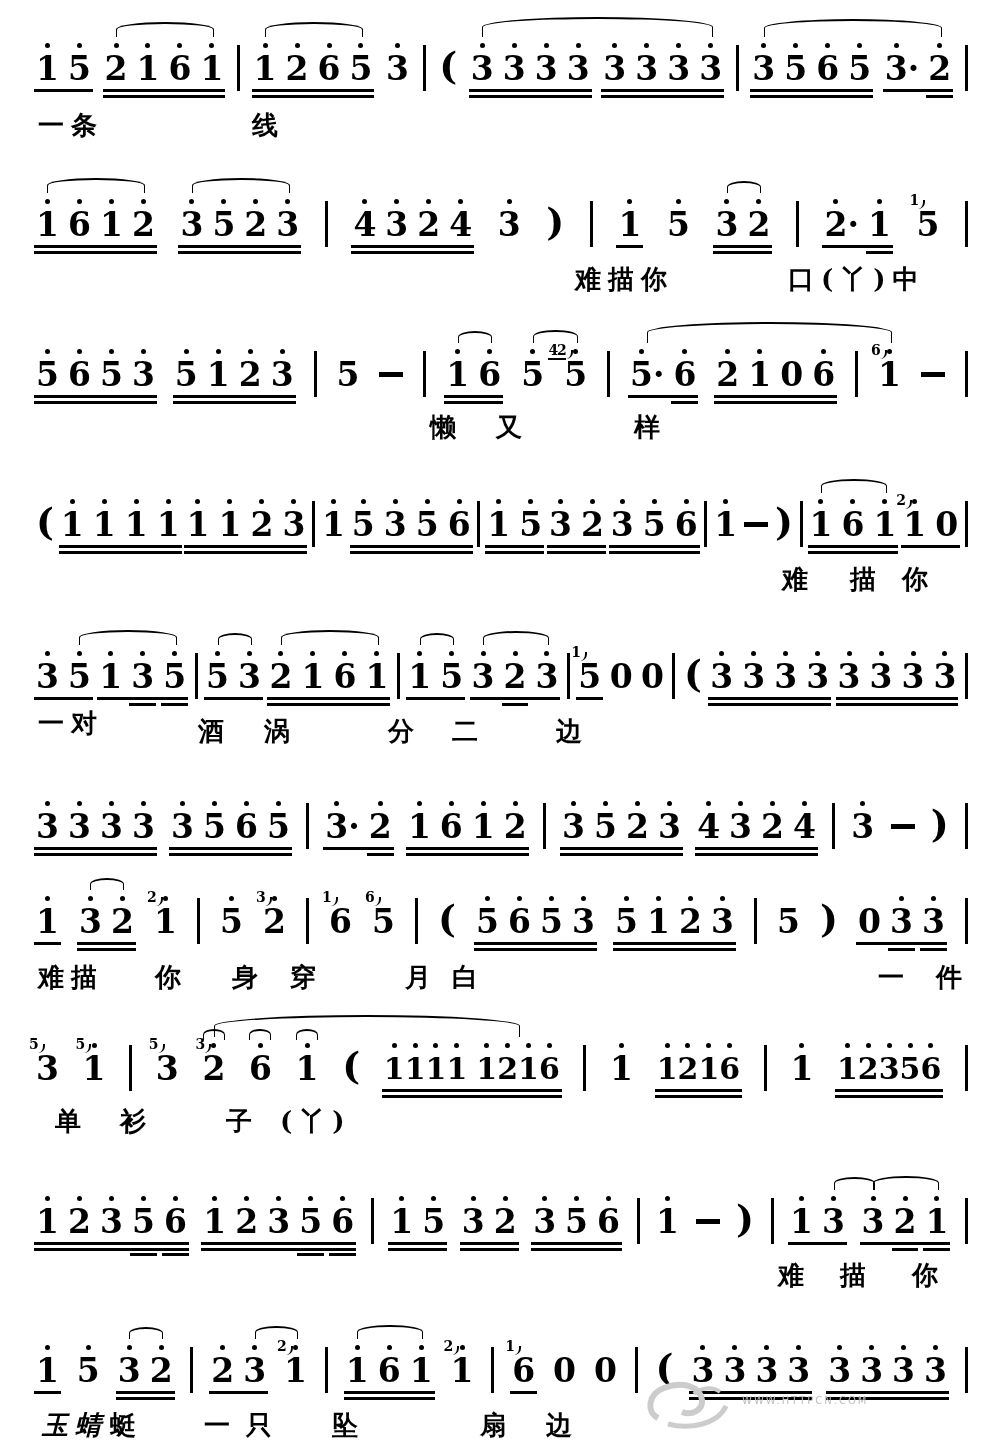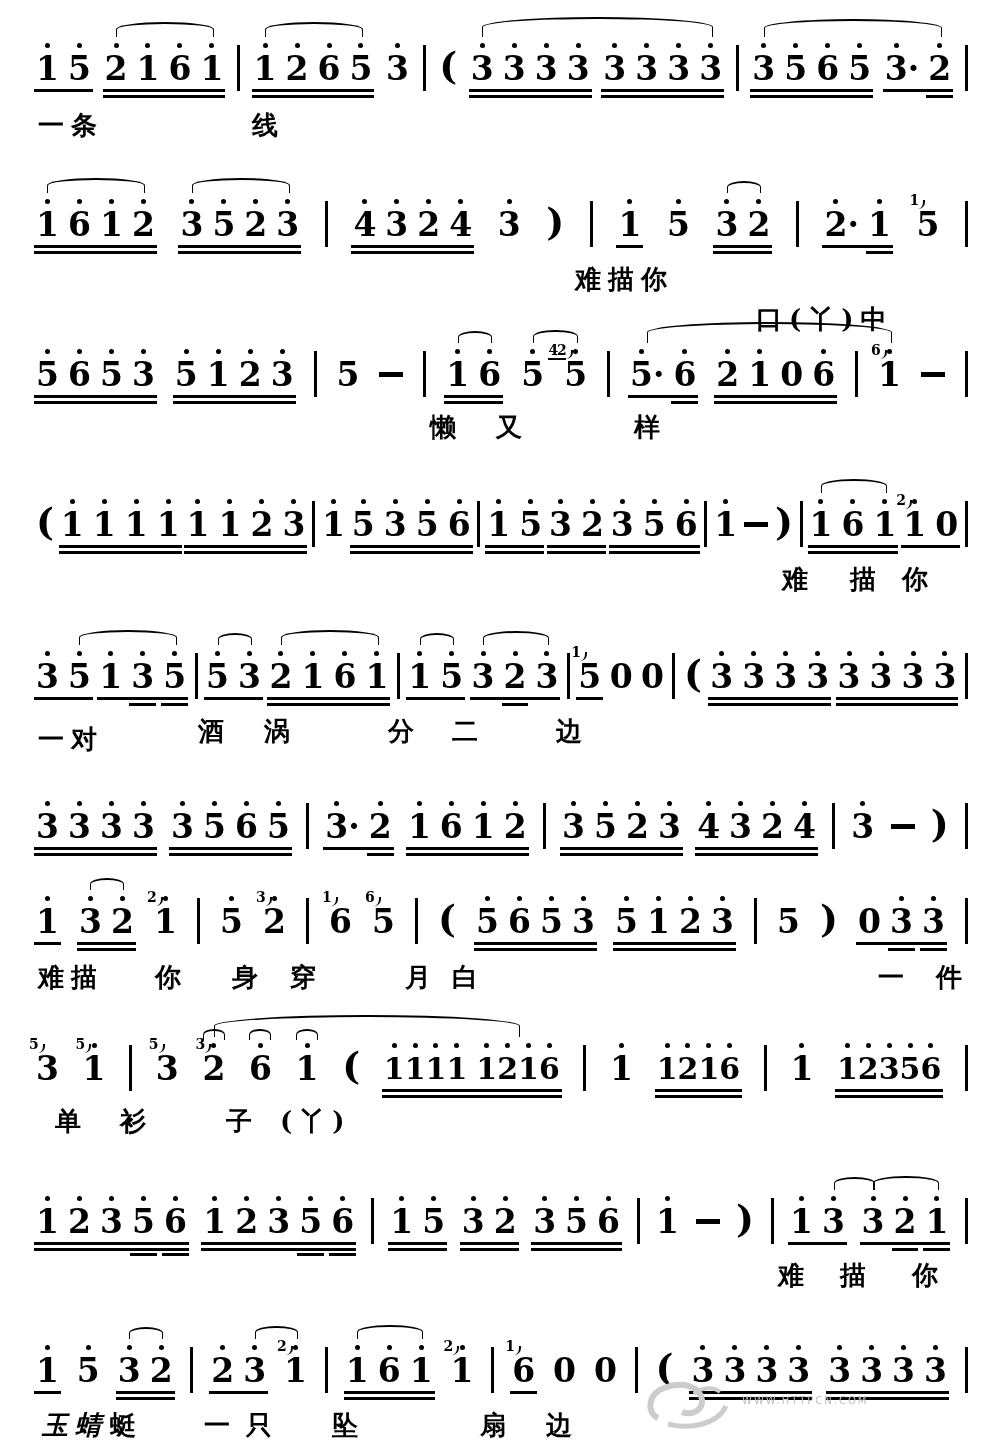--- a/index.html
+++ b/index.html
@@ -568,21 +568,21 @@
               <div class="ch">
                 <div class="dslot"></div>
                 <div class="dig">5</div>
               </div>
             </div>
             <div class="grace"><span class="gd">1</span><span class="gtail"></span></div>
           </div>
           <div class="bar tok"></div>
         </div>
         <div class="lyr" style="left: 539px; top: 66px;">难描你</div>
-        <div class="lyr" style="left: 720px; top: 66px; margin-top: 40px;">口(丫)中</div>
+        <div class="lyr" style="left: 752px; top: 66px;">口(丫)中</div>
         <div class="slur" style="left: 11.4844px; width: 95.9062px; height: 12.8362px; top: -17.8362px;"></div>
         <div class="slur" style="left: 155.906px; width: 95.9062px; height: 12.8362px; top: -17.8362px;"></div>
         <div class="slur" style="left: 690.922px; width: 31.9688px; height: 10.2788px; top: -15.2788px;"></div>
       </div>
       <div class="line" style="top: 346px;">
         <div class="nrow">
           <div class="grp tok">
             <div class="note tok">
               <div class="chs">
                 <div class="ch">
@@ -1423,21 +1423,21 @@
                   </div>
                   <div class="dig">3</div>
                 </div>
               </div>
             </div>
             <div class="ul" style="top: 49px;"></div>
             <div class="ul" style="top: 54.5px;"></div>
           </div>
           <div class="bar tok"></div>
         </div>
-        <div class="lyr" style="left: 2px; top: 74px;">一对</div>
+        <div class="lyr" style="left: 2px; top: 58px;">一对</div>
         <div class="lyr" style="left: 162px; top: 66px;">酒</div>
         <div class="lyr" style="left: 228px; top: 66px;">涡</div>
         <div class="lyr" style="left: 352px; top: 66px;">分</div>
         <div class="lyr" style="left: 416px; top: 66px;">二</div>
         <div class="lyr" style="left: 520px; top: 66px;">边</div>
         <div class="slur" style="left: 43.4531px; width: 95.3281px; height: 12.8131px; top: -17.8131px;"></div>
         <div class="slur" style="left: 181.594px; width: 31.9688px; height: 10.2788px; top: -15.2788px;"></div>
         <div class="slur" style="left: 244.953px; width: 95.9062px; height: 12.8362px; top: -17.8362px;"></div>
         <div class="slur" style="left: 383.672px; width: 31.9688px; height: 10.2788px; top: -15.2788px;"></div>
         <div class="slur" style="left: 447.031px; width: 63.9375px; height: 11.5575px; top: -16.5575px;"></div>

